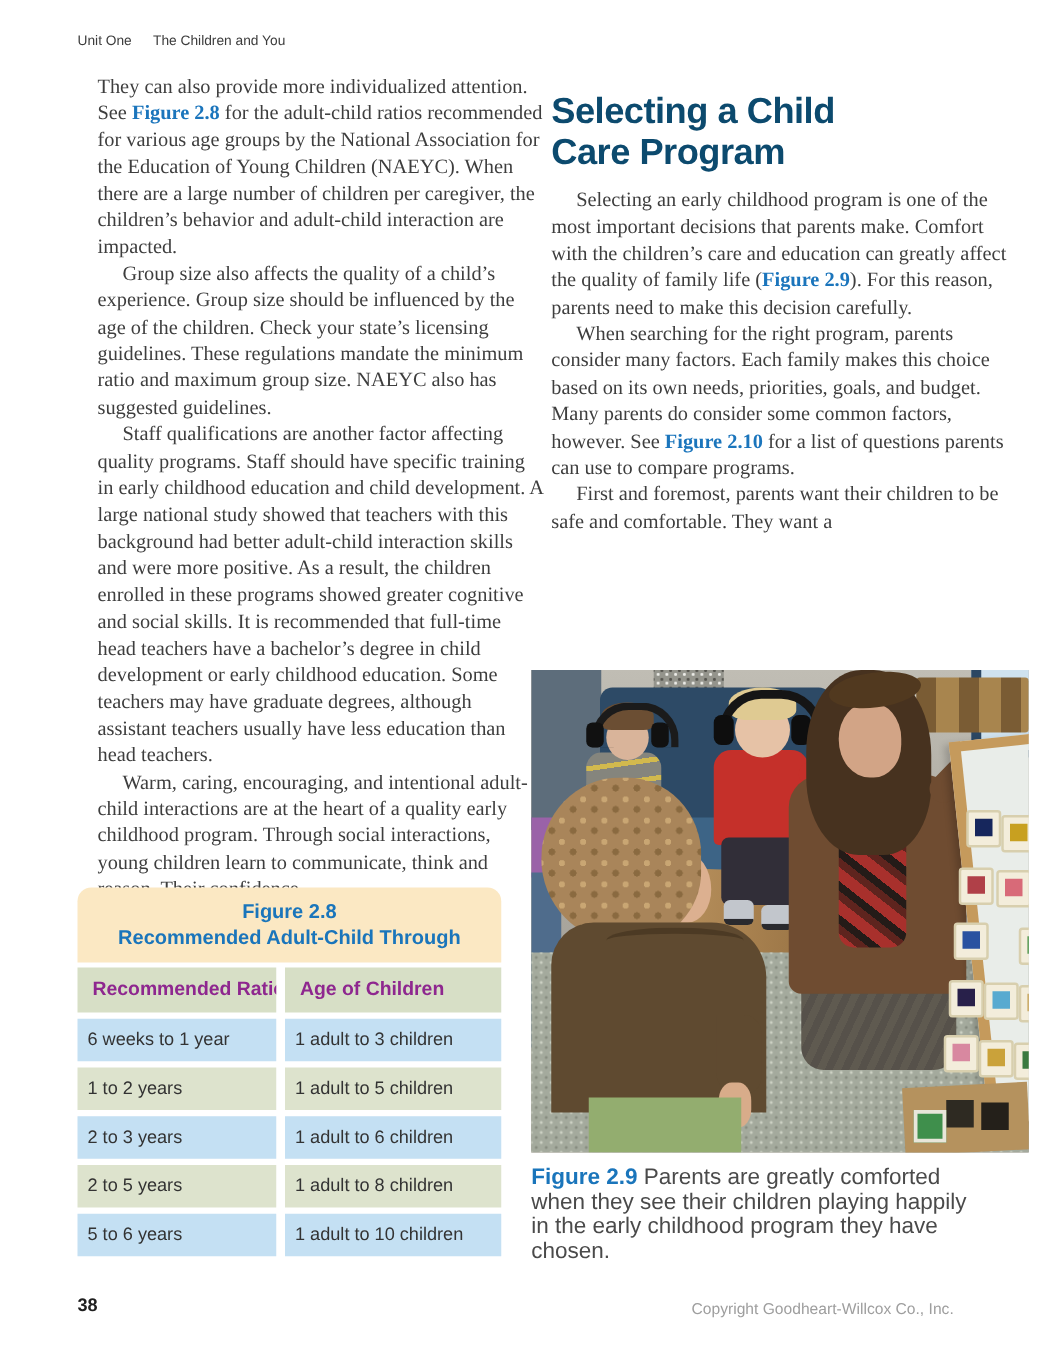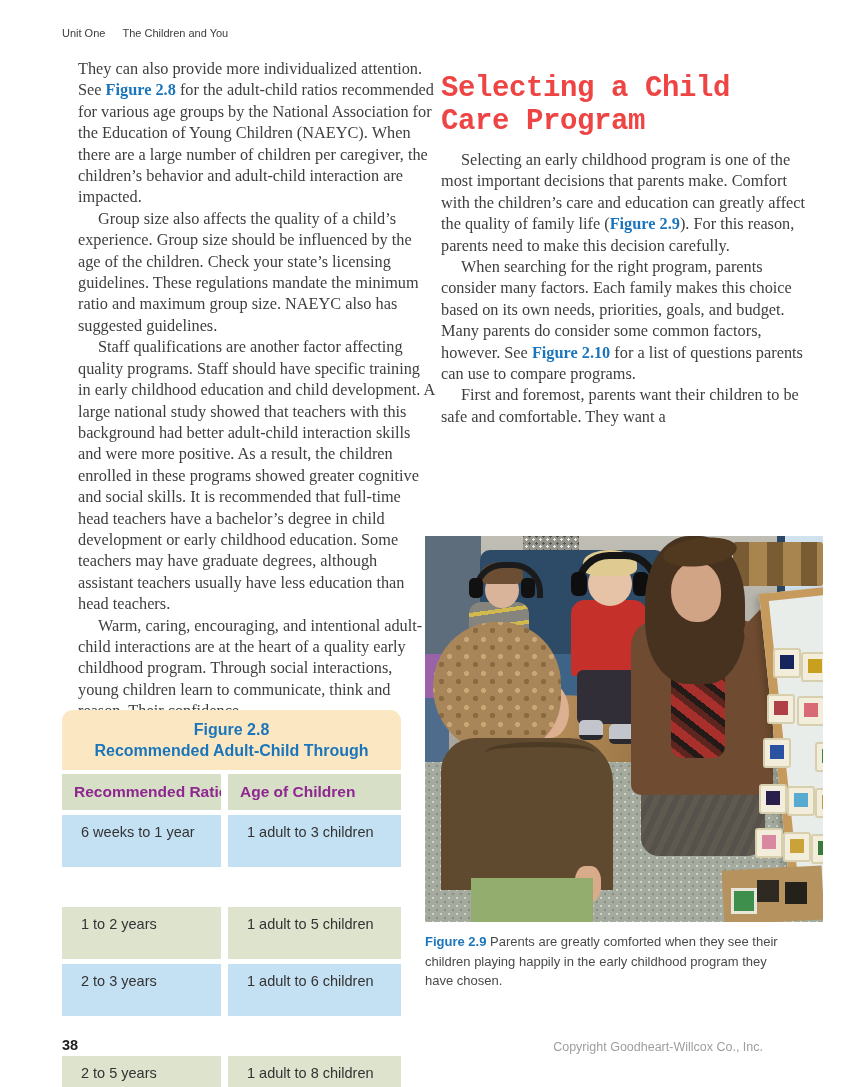--- a/index.html
+++ b/index.html
@@ -10,46 +10,46 @@
     font-family:"Liberation Sans",sans-serif;font-size:11px;color:#3c3c3c;}
   .running-head .gap{display:inline-block;width:17px;}
 
   .col{position:absolute;top:58px;z-index:1;font-size:16.3px;line-height:21.4px;color:#3e3e3e;margin-left:16px;}
   .col-left{left:62px;width:357px;}
   .col-right{left:425px;width:369px;}
   .body-p{margin:0;}
   .body-p.indent{text-indent:20px;}
   .figlink{color:#1b75bc;font-weight:bold;}
 
-  .section-heading{font-family:Liberation Mono, monospace;font-size:29px;line-height:32.5px;
-    font-weight:700;color:#ef4444;margin:15px 0 11px 0;white-space:pre-line;letter-spacing:-0.4px;}
+  .section-heading{font-family:Liberation Sans, sans-serif;font-size:29px;line-height:32.5px;
+    font-weight:700;color:#0c4a6e;margin:15px 0 11px 0;white-space:pre-line;letter-spacing:-0.4px;}
 
   
   .figure-table{position:absolute;left:62px;top:710px;width:339px;z-index:2;
     font-family:"Liberation Sans",sans-serif;}
   .ft-title{background:#fbe8c3;border-radius:11px 11px 0 0;text-align:center;color:#1a75bb;
     font-weight:700;font-size:16px;line-height:21px;padding:9px 6px 9px;}
   .ft-row{display:flex;gap:7px;}
   .ft-header{margin-top:4px;}
   .hcell{background:#d7dfc6;color:#8e278f;font-weight:700;font-size:15.5px;height:36px;
     line-height:36px;padding-left:12px;box-sizing:border-box;white-space:nowrap;overflow:hidden;}
   .hcell:first-child,.tcell:first-child{width:159px;flex:none;}
   .hcell:last-child,.tcell:last-child{flex:1;}
   .trow{display:flex;gap:7px;margin-top:5px;}
-  .tcell{font-size:14.5px;color:#333333;height:52px;line-height:34px;padding-left:19px;
+  .tcell{font-size:14.5px;color:#333333;height:34px;line-height:34px;padding-left:8px;
     box-sizing:border-box;white-space:nowrap;overflow:hidden;}
   .trow.blue .tcell{background:#c4e0f3;}
-  .trow.green .tcell{background:#dde3cd;margin-top:35px;}
+  .trow.green .tcell{background:#dde3cd;}
 
   
   .photo-figure{position:absolute;left:425px;top:536px;width:398px;z-index:3;}
   .photo{position:relative;width:398px;height:386px;overflow:hidden;background:#aaa79e;}
   .ph{position:absolute;}
   .caption{position:absolute;left:425px;top:932px;width:366px;z-index:3;
-    font-family:"Liberation Sans",sans-serif;font-size:13px;line-height:19.5px;color:#4a4a4a;}
+    font-family:"Liberation Sans",sans-serif;font-size:18px;line-height:19.5px;color:#4a4a4a;}
   .cap-label{color:#1a75bb;font-weight:700;}
 
   .page-number{position:absolute;left:62px;top:1037px;z-index:1;
     font-family:"Liberation Sans",sans-serif;font-size:14.5px;font-weight:700;color:#1f1f1f;}
   .copyright{position:absolute;right:86px;top:1040px;z-index:1;
     font-family:"Liberation Sans",sans-serif;font-size:12.5px;color:#9e9e9e;}
 </style>
 </head>
 <body>
 

